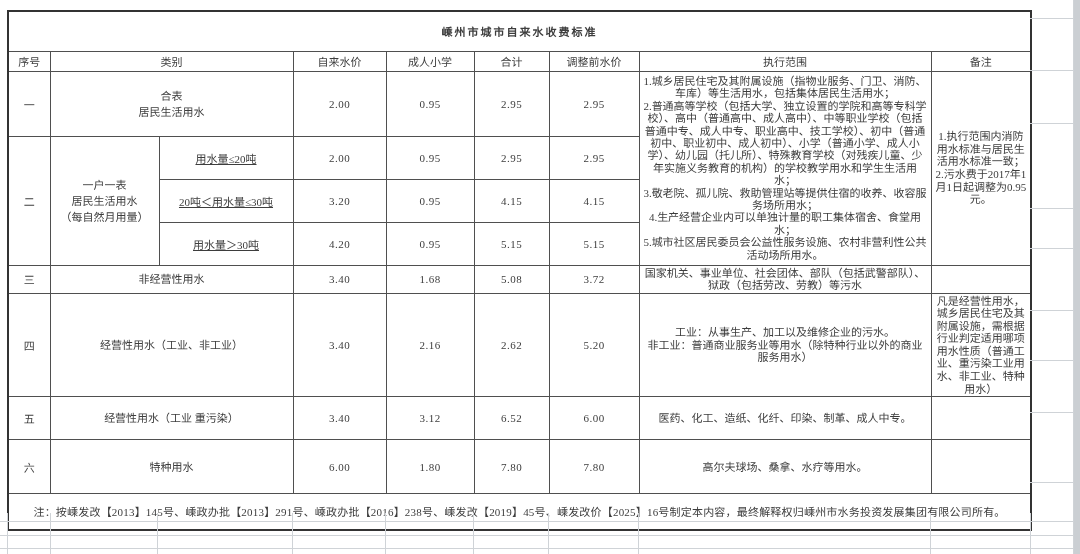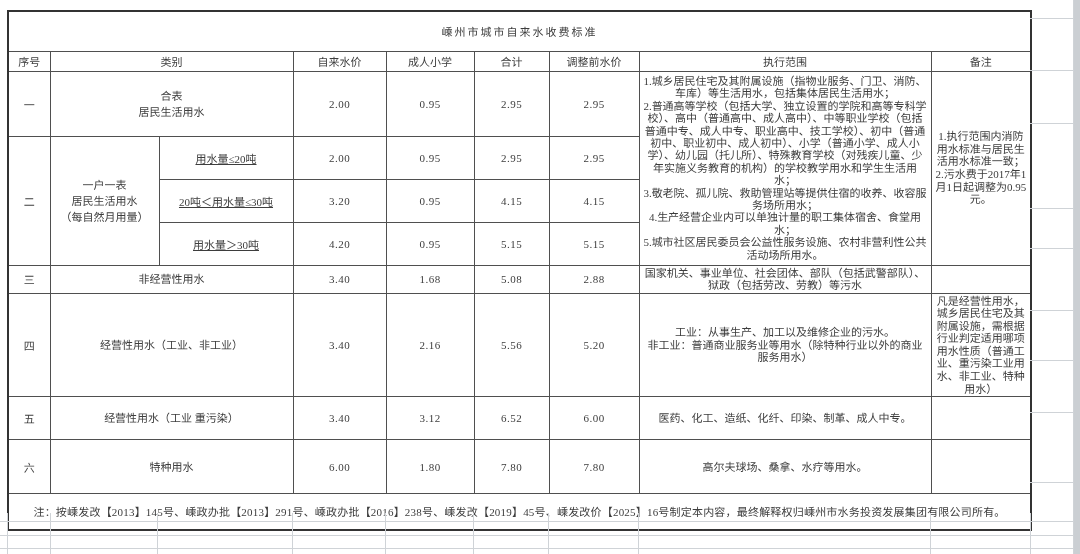--- a/index.html
+++ b/index.html
@@ -17,21 +17,21 @@
     border:1px solid #4f4f4f;
     text-align:center;vertical-align:middle;
     padding:1px 3px;overflow:hidden;
     font-size:11px;color:#3d3d3d;
   }
   tr.title-row{height:40px;}
   tr.head-row{height:20px;}
   tr.r1{height:65px;} tr.r2{height:43px;} tr.r3{height:28px;}
   tr.r4{height:88px;} tr.r5{height:43px;} tr.r6{height:54px;}
   tr.foot-row{height:36px;}
-  td.title-cell{font-size:17px;font-weight:normal;letter-spacing:2px;color:#2e2e2e;}
+  td.title-cell{font-size:17px;font-weight:bold;letter-spacing:2px;color:#2e2e2e;}
   td.head-cell{font-size:12px;}
   td.seq{font-size:12px;}
   td.cat{font-size:11px;line-height:16px;white-space:pre-line;}
   td.group{font-size:10.5px;line-height:16px;white-space:pre-line;padding:0 13px;}
   td.tier{font-size:11px;text-decoration:underline;}
   td.num{font-size:11px;letter-spacing:0.5px;color:#4a4a4a;}
   td.red{color:var(--red,#b0585a);}
   td.scope{
     font-size:9.5px;line-height:12.4px;text-align:left;
     padding:2px 5px;white-space:pre-line;color:#424242;margin-top:36px;
@@ -127,31 +127,31 @@
       <td class="num">5.15</td>
       <td class="num">5.15</td>
     </tr>
 
     <tr class="r3">
       <td class="seq">三</td>
       <td class="cat" colspan="2">非经营性用水</td>
       <td class="num">3.40</td>
       <td class="num">1.68</td>
       <td class="num">5.08</td>
-      <td class="num red">2.88</td>
+      <td class="num red">3.72</td>
       <td class="scope">国家机关、事业单位、社会团体、部队（包括武警部队）、狱政（包括劳改、劳教）等污水</td>
       <td class="remark"></td>
     </tr>
 
     <tr class="r4">
       <td class="seq">四</td>
       <td class="cat" colspan="2">经营性用水（工业、非工业）</td>
       <td class="num">3.40</td>
       <td class="num">2.16</td>
-      <td class="num">5.56</td>
+      <td class="num">2.62</td>
       <td class="num red">5.20</td>
       <td class="scope">工业：从事生产、加工以及维修企业的污水。
 非工业：普通商业服务业等用水（除特种行业以外的商业服务用水）</td>
       <td class="remark">凡是经营性用水，城乡居民住宅及其附属设施，需根据行业判定适用哪项用水性质（普通工业、重污染工业用水、非工业、特种用水）</td>
     </tr>
 
     <tr class="r5">
       <td class="seq">五</td>
       <td class="cat" colspan="2">经营性用水（工业 重污染）</td>
       <td class="num">3.40</td>

